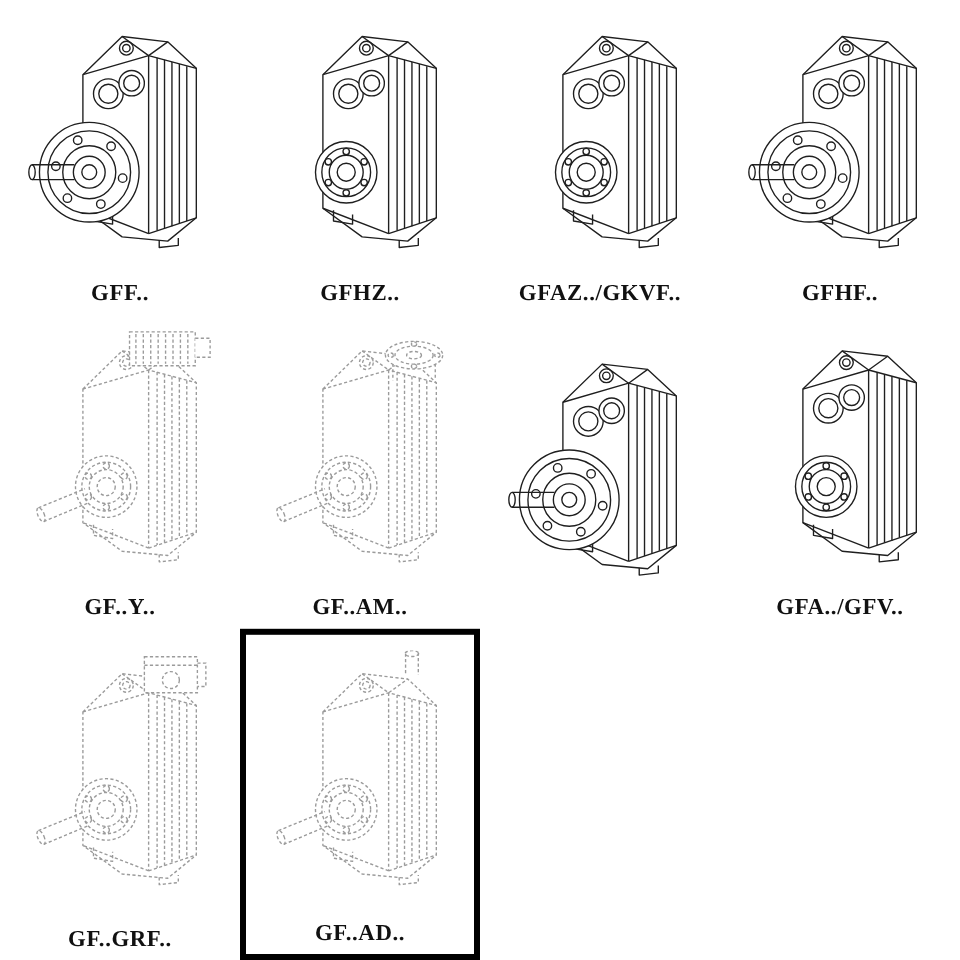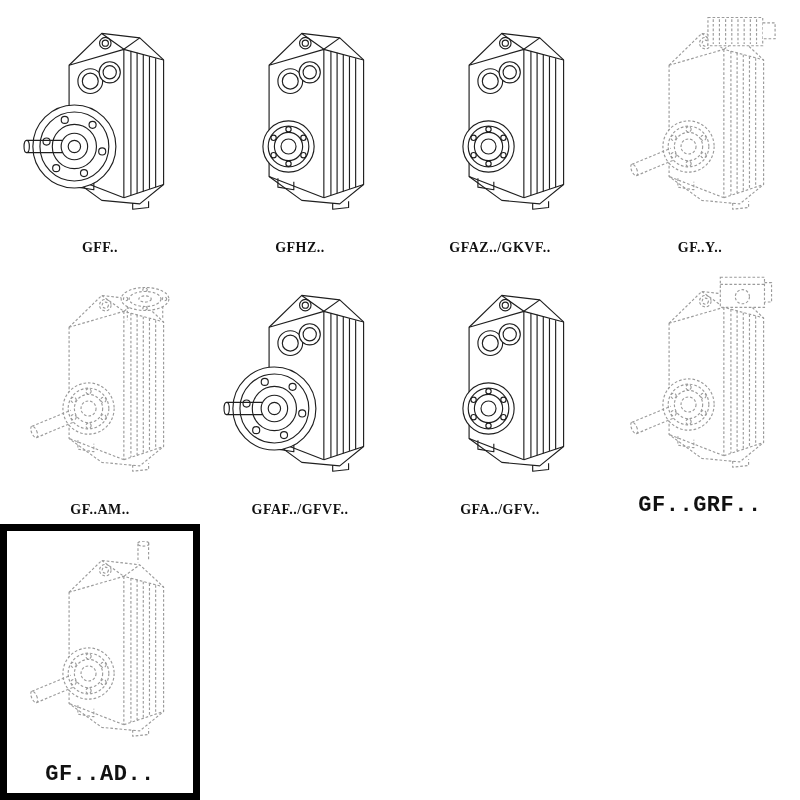--- a/index.html
+++ b/index.html
@@ -2,27 +2,27 @@
 <html><head>
 <meta charset="utf-8">
 <style>
   html,body{margin:0;padding:0;background:#ffffff;}
   body{width:800px;height:800px;font-family:"Liberation Serif",serif;color:#111;}
   .page{width:800px;height:800px;display:grid;
         grid-template-columns:repeat(4,200px);
         grid-template-rows:262px 262px 276px;}
   .cell{display:flex;flex-direction:column;align-items:center;justify-content:flex-end;
         box-sizing:border-box;padding-bottom:6px;}
-  .cell.boxed{border:7px solid #000000;}
+  .cell.boxed{border:5px solid #000000;}
   .drawing{flex:1 1 auto;width:100%;display:flex;align-items:center;justify-content:center;}
   svg.gb{width:184px;height:212px;display:block;}
   svg.gb.solid{color:#1f1f1f;}
   svg.gb.dashed{color:#9b9b9b;stroke-dasharray:3 2.2;}
-  .label{font-weight:bold;font-size:14px;letter-spacing:.5px;white-space:nowrap;}
-  .label.lg{font-size:22px;font-family:Liberation Mono, monospace;}
+  .label{font-weight:bold;font-size:19px;letter-spacing:.5px;white-space:nowrap;}
+  .label.lg{font-size:19px;}
 </style>
 </head>
 <body>
 
 <svg width="0" height="0" style="position:absolute" aria-hidden="true">
   <defs>
     <g id="gb-body" fill="none" stroke="currentColor" stroke-width="1.3" stroke-linejoin="round">
       <path d="M60 58 L97 22 L140 27 L167 52 L167 193 L140 215 L97 211 L60 184 Z" fill="#fff"></path>
       <path d="M60 58 L122 40 L167 52"></path>
       <path d="M97 22 L122 40 L140 27"></path>
@@ -170,20 +170,28 @@
 
   <div class="cell">
     <div class="drawing">
       <svg class="gb solid" viewBox="0 0 190 240">
           <use href="#var-bore"></use>
         </svg>
     </div>
     <div class="label">GFAZ../GKVF..</div>
   </div>
 
+  <div class="cell">
+    <div class="drawing">
+      <svg class="gb solid" viewBox="0 0 190 240">
+          <use href="#var-flange"></use>
+        </svg>
+    </div>
+    <div class="label">GFHF..</div>
+  </div>
 
 
 
   <div class="cell">
     <div class="drawing">
       <svg class="gb dashed" viewBox="0 0 190 240">
           <use href="#var-dash-y"></use>
         </svg>
     </div>
     <div class="label">GF..Y..</div>
@@ -197,21 +205,20 @@
     </div>
     <div class="label">GF..AM..</div>
   </div>
 
   <div class="cell">
     <div class="drawing">
       <svg class="gb solid" viewBox="0 0 190 240">
           <use href="#var-flange"></use>
         </svg>
     </div>
-    <div class="label">GFAF../GFVF..</div>
   </div>
 
   <div class="cell">
     <div class="drawing">
       <svg class="gb solid" viewBox="0 0 190 240">
           <use href="#var-bore"></use>
         </svg>
     </div>
     <div class="label">GFA../GFV..</div>
   </div>

